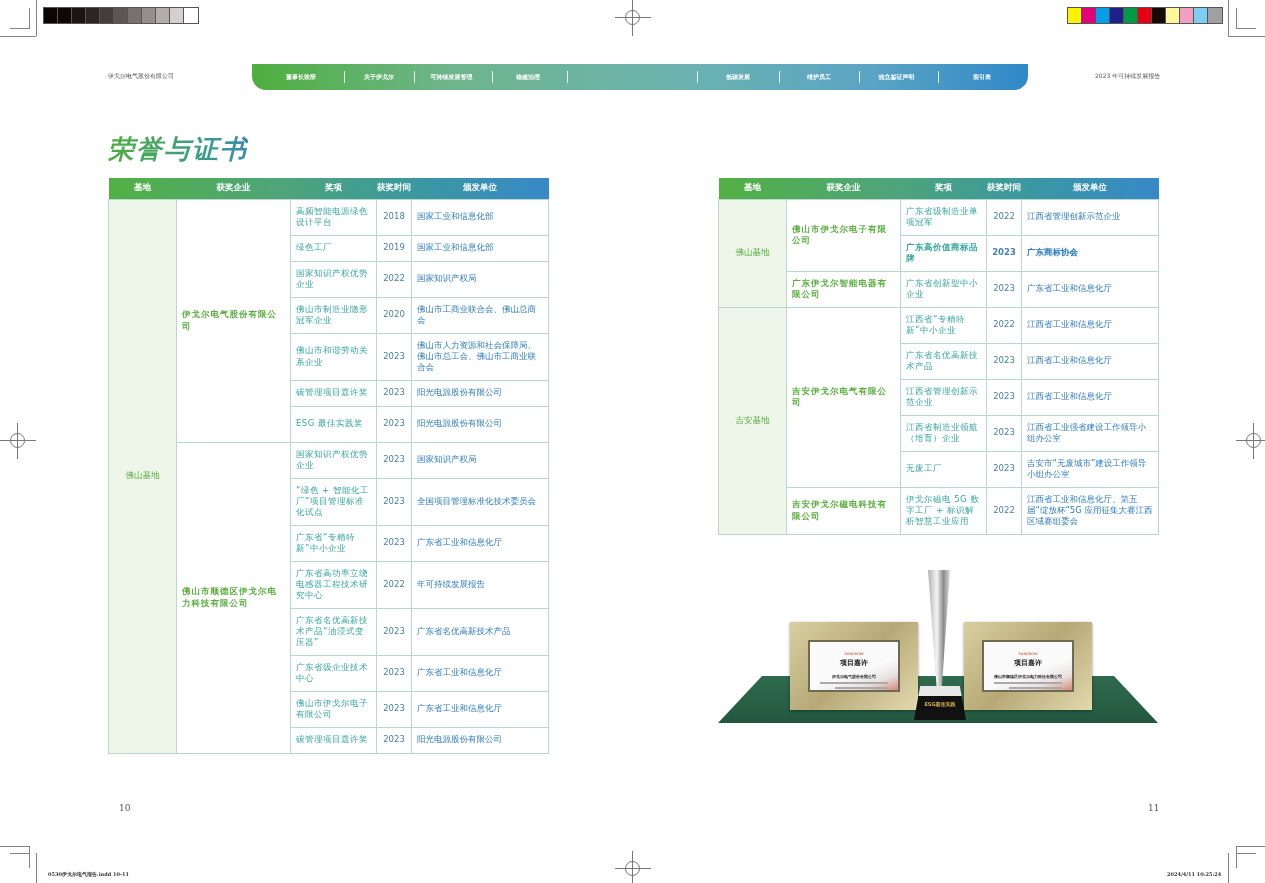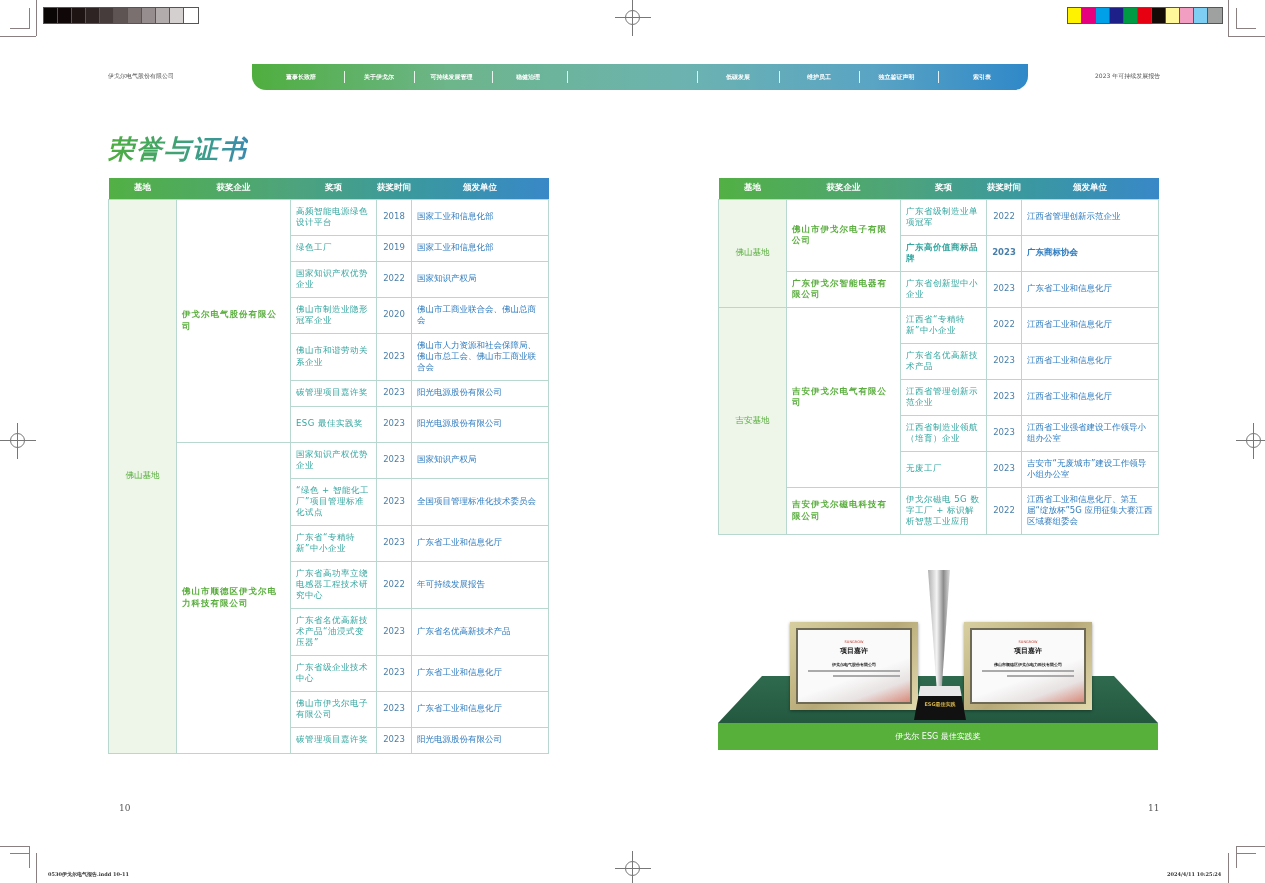--- a/index.html
+++ b/index.html
@@ -54,21 +54,21 @@
   #table-left { left: 108px; top: 178px; width: 440px; }
   #table-right { left: 718px; top: 178px; width: 440px; }
 
   
   .photo { position: absolute; left: 718px; top: 566px; width: 440px; height: 184px; }
   .stage-top { position: absolute; left: 0; top: 110px; width: 440px; height: 47px;
     background: linear-gradient(180deg, #2f6a4e, #23583f); clip-path: polygon(10% 0, 90% 0, 100% 100%, 0 100%); }
   .stage-front { position: absolute; left: 0; top: 157px; width: 440px; height: 27px; background: #56b03a;
     display: flex; align-items: center; justify-content: center; color: #fff; font-size: 8px; }
   .frame { position: absolute; top: 56px; width: 128px; height: 88px; background: linear-gradient(135deg, #d8cfa0, #b7a977 50%, #e2d9ae);
-    padding: 6px; box-shadow: 0 1px 3px rgba(0,0,0,0.4); }
+    padding: 18px; box-shadow: 0 1px 3px rgba(0,0,0,0.4); }
   .frame-inner { width: 100%; height: 100%; background: linear-gradient(160deg, #fafafa 60%, #e8e2e2 80%, #d88a7a 100%);
     border: 2px solid #6f6a55; text-align: center; font-size: 6px; color: #222; padding-top: 10px; }
   .frame-inner .t { font-size: 7px; font-weight: bold; margin-bottom: 6px; }
   .frame-inner .brand { font-size: 3.5px; color: #c0392b; margin-bottom: 2px; }
   .frame-inner .line { height: 2px; background: #aaa; margin: 3px 10px; }
   .trophy { position: absolute; left: 210px; top: 4px; width: 22px; height: 120px;
     background: linear-gradient(90deg, #b0b0b0, #f4f4f4 40%, #8c8c8c 70%, #dcdcdc);
     clip-path: polygon(0 0, 100% 0, 62% 100%, 40% 100%); }
   .trophy-base { position: absolute; left: 196px; top: 120px; width: 52px; height: 34px;
     background: linear-gradient(180deg, #e8e8e8 0 30%, #111 30% 100%); clip-path: polygon(12% 0, 88% 0, 100% 100%, 0 100%);
@@ -355,19 +355,18 @@
     <div class="frame-inner">
       <div class="brand">SUNGROW</div>
       <div class="t">项目嘉许</div>
       <div style="font-size:4px;font-weight:bold;">佛山市顺德区伊戈尔电力科技有限公司</div>
       <div class="line"></div>
         <div class="line" style="width:60%;margin-left:auto;"></div>
     </div>
   </div>
   <div class="trophy"></div>
   <div class="trophy-base"><span>ESG最佳实践</span></div>
-  <div class="stage-front">伊戈尔 ESG 最佳实践奖</div>
 </div>
 
 <div class="pageno" style="left:119px;">10</div>
 <div class="pageno" style="left:1148px;">11</div>
 <div class="slug" style="left:48px;">0530伊戈尔电气报告.indd 10-11</div>
 <div class="slug" style="left:1167px;">2024/4/11 10:25:24</div>
 
 </body></html>

